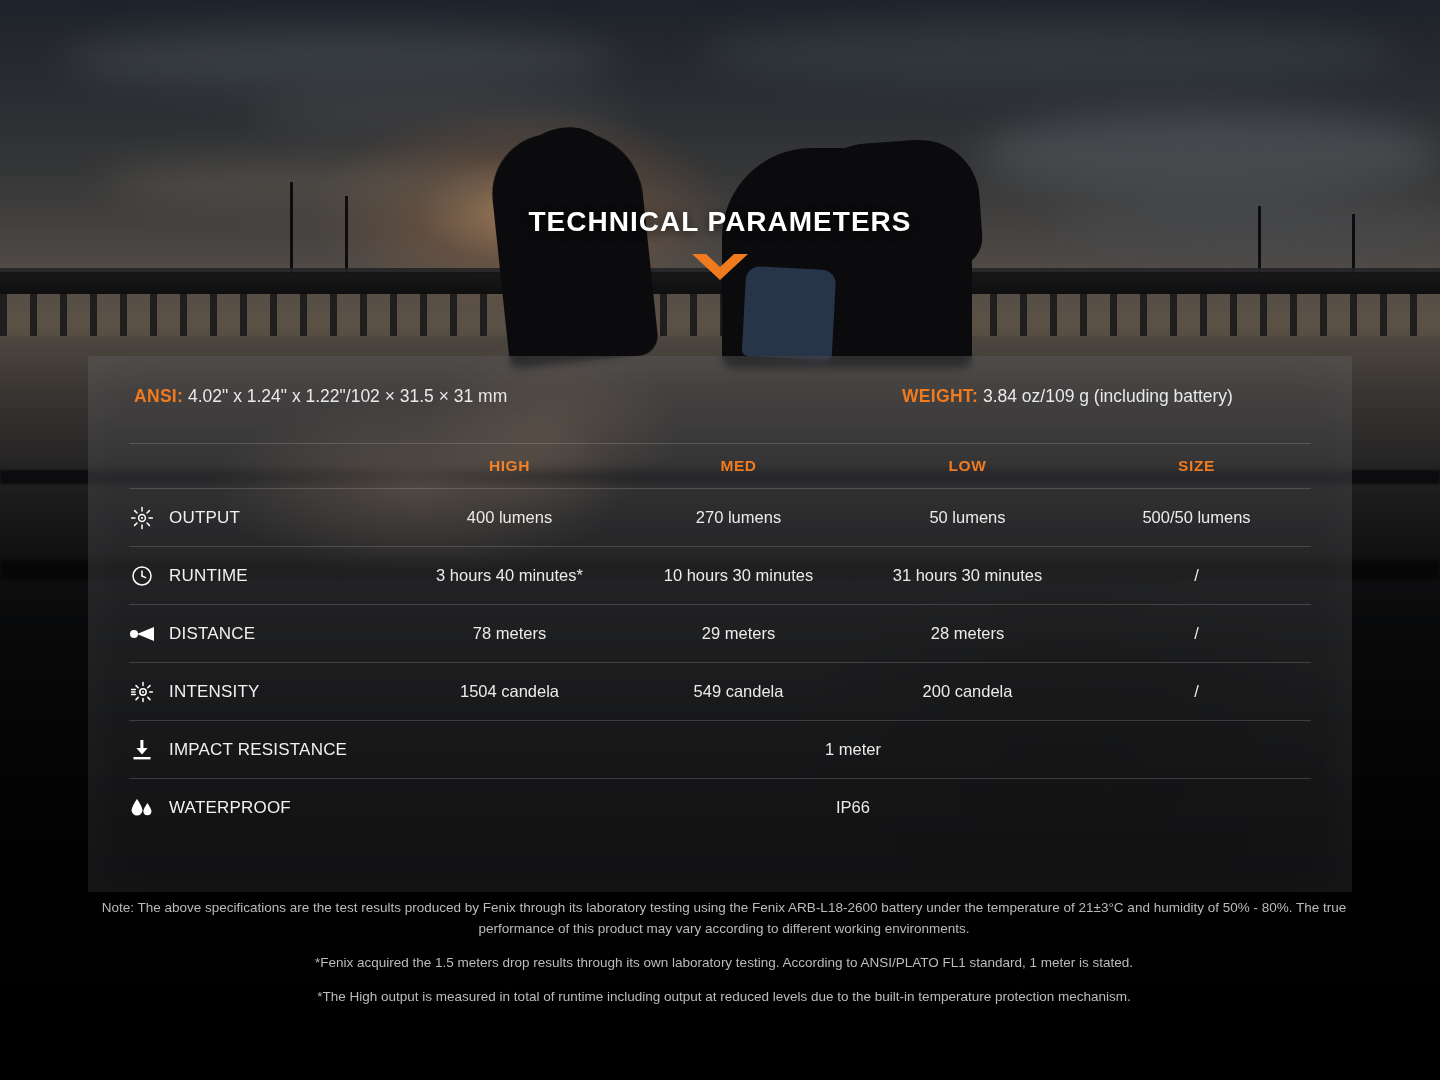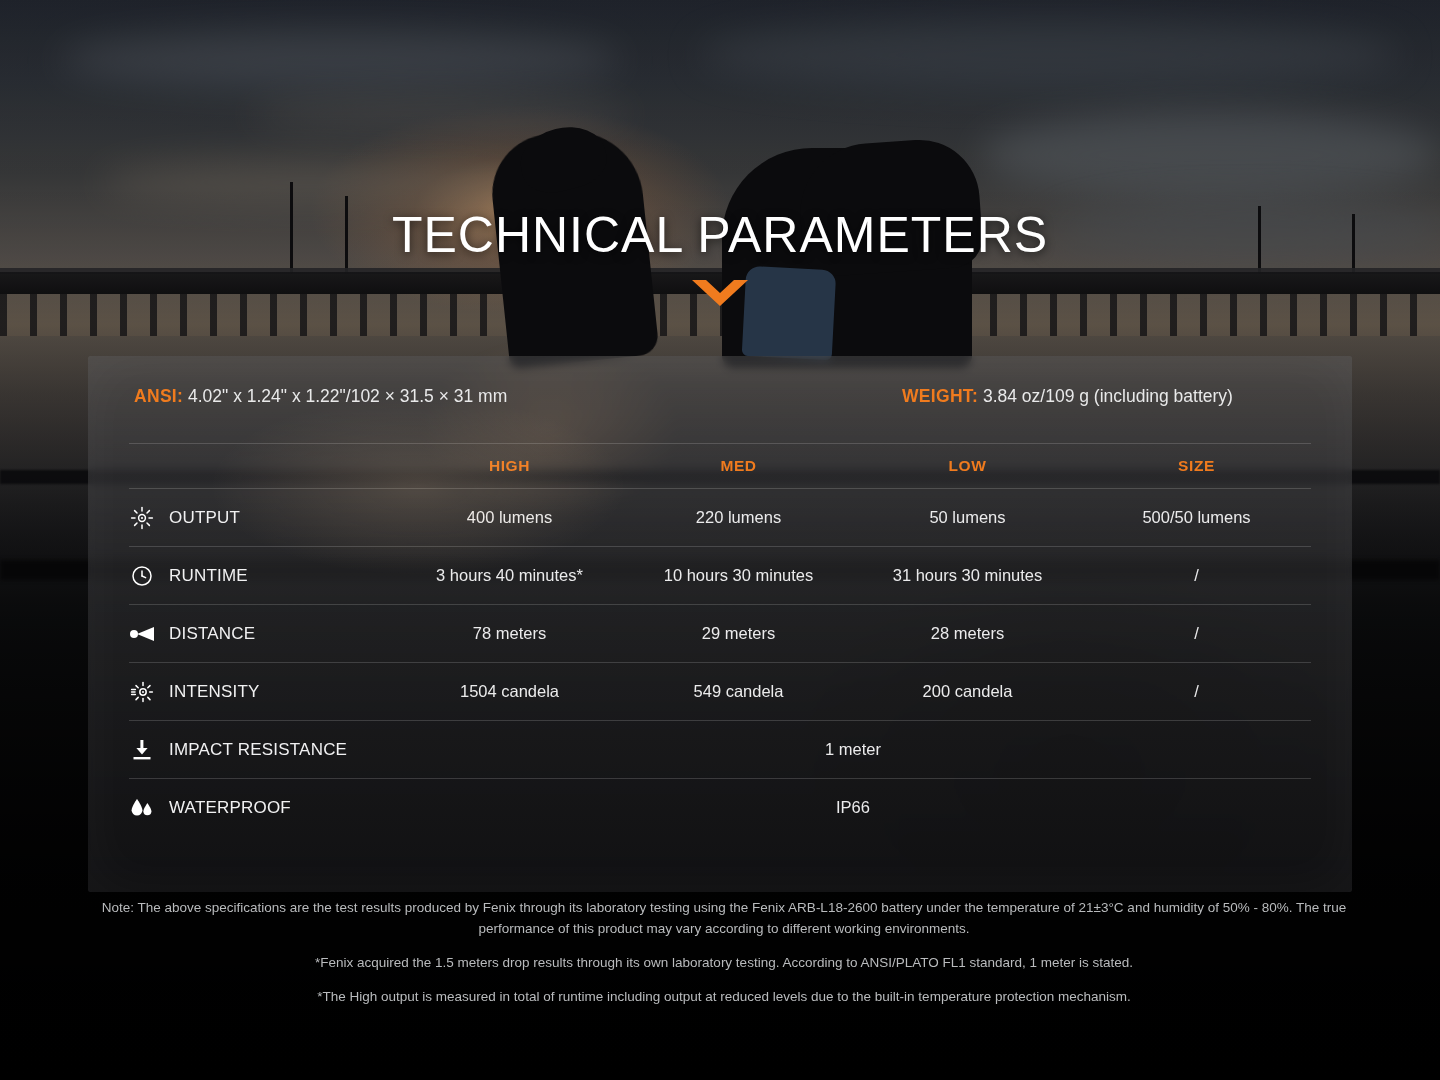--- a/index.html
+++ b/index.html
@@ -183,22 +183,22 @@
   }
 
   
   .title-block {
     position: absolute;
     left: 0; right: 0;
     top: 206px;
     text-align: center;
   }
   .title {
-    font-size: 50px;
-    font-weight: normal;
+    font-size: 28px;
+    font-weight: bold;
     letter-spacing: 1px;
     color: #ffffff;
     text-shadow: 0 2px 10px rgba(0,0,0,0.65);
     margin: 0;
   }
   .chevron {
     margin: 16px auto 0;
     width: 56px;
     height: 26px;
   }
@@ -391,21 +391,21 @@
                     <line x1="17" y1="17" x2="19.4" y2="19.4"></line>
                     <line x1="19.4" y1="4.6" x2="17" y2="7"></line>
                     <line x1="7" y1="17" x2="4.6" y2="19.4"></line>
                   </g>
                 </svg>
               </span>
               <span>OUTPUT</span>
             </div>
           </td>
           <td>400 lumens</td>
-          <td>220 lumens</td>
+          <td>270 lumens</td>
           <td>50 lumens</td>
           <td>500/50 lumens</td>
         </tr>
 
         <tr>
           <td class="rowlabel">
             <div class="rowlabel-inner">
               <span class="ricon">
                 <svg width="24" height="24" viewBox="0 0 24 24">
                   <circle cx="12" cy="12" r="9" fill="none" stroke="#ffffff" stroke-width="1.5"></circle>

